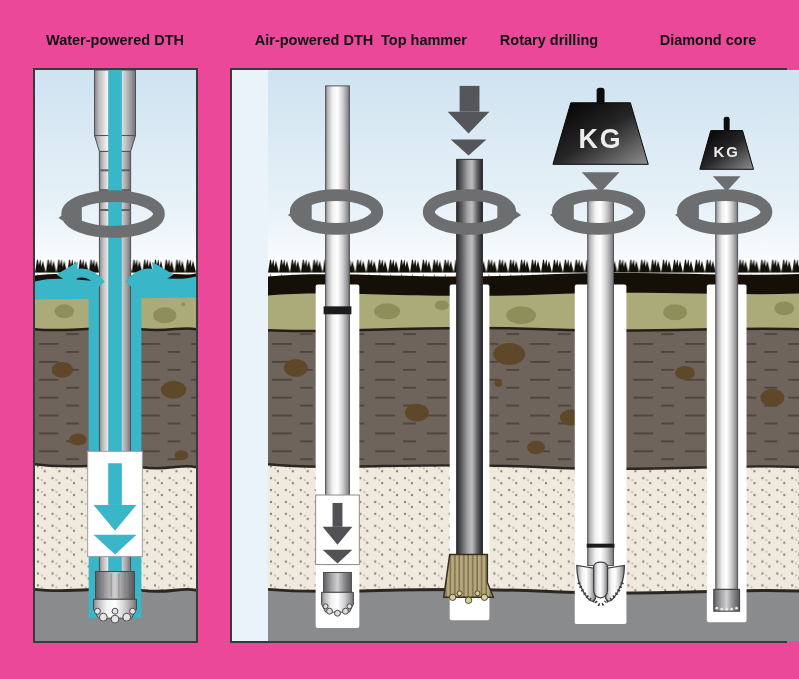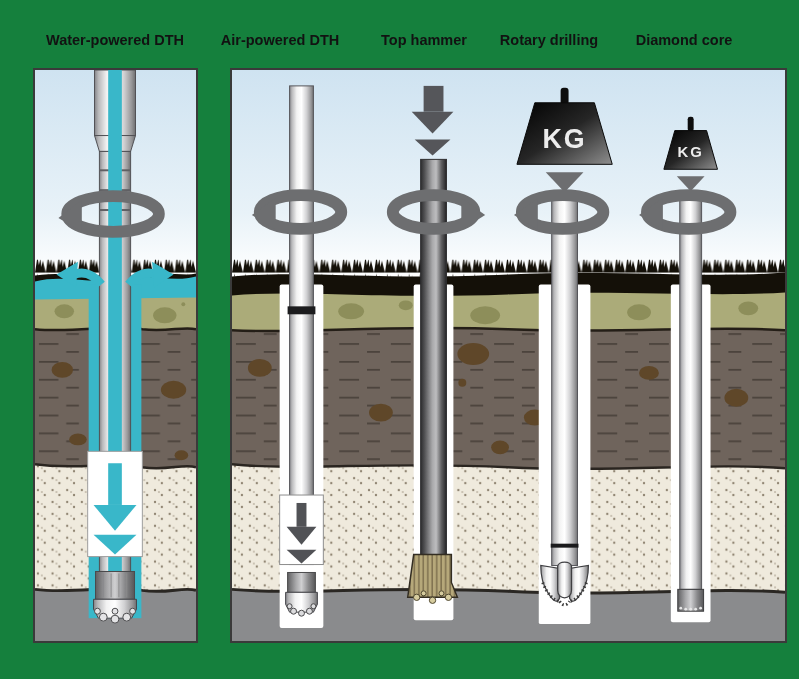--- a/index.html
+++ b/index.html
@@ -1,22 +1,22 @@
 <!DOCTYPE html>
 <html><head>
 <meta charset="utf-8">
 <style>
   html,body{margin:0;padding:0;background:#ffffff;}
-  .stage{position:relative;width:799px;height:679px;background:#15803d;overflow:hidden;
+  .stage{position:relative;width:799px;height:679px;background:#ec4899;overflow:hidden;
          font-family:"Liberation Sans",sans-serif;}
   .tool-label{position:absolute;top:32px;transform:translateX(-50%);
               font-size:14.5px;font-weight:bold;color:#121212;white-space:nowrap;}
   .panel{position:absolute;top:68px;border:2px solid #3a3a3a;box-sizing:border-box;background:#eaf3f9;}
   .panel-left{left:33px;width:165px;height:575px;}
-  .panel-right{left:230px;width:557px;height:575px;}
+  .panel-right{left:230px;width:557px;height:575px;padding-left:36px;}
   .panel svg{display:block;}
   text.kg{font-family:"Liberation Sans",sans-serif;font-weight:bold;fill:#ededed;letter-spacing:2px;}
 </style>
 </head>
 <body>
 
 <div class="stage">
 
   <svg width="0" height="0" style="position:absolute" aria-hidden="true">
     <defs>
@@ -68,24 +68,24 @@
         <circle cx="7" cy="5" r="0.8" fill="#9a8f7c"></circle>
       </pattern>
       <pattern id="gTan" patternUnits="userSpaceOnUse" width="4.5" height="8">
         <rect width="4.5" height="8" fill="#b6a87a"></rect>
         <rect x="3" width="1.4" height="8" fill="#7a6d4c"></rect>
       </pattern>
     </defs>
   </svg>
 
   <div class="tool-label" style="left:115px">Water-powered DTH</div>
-  <div class="tool-label" style="left:280px">Air-powered DTH</div>
+  <div class="tool-label" style="left:314px">Air-powered DTH</div>
   <div class="tool-label" style="left:424px">Top hammer</div>
   <div class="tool-label" style="left:549px">Rotary drilling</div>
-  <div class="tool-label" style="left:684px">Diamond core</div>
+  <div class="tool-label" style="left:708px">Diamond core</div>
 
   <div class="panel panel-left">
   <svg width="161" height="571" viewBox="0 0 165 575" preserveAspectRatio="none">
     <rect x="0" y="0" width="165" height="575" fill="url(#gSky)"></rect>
 
     <g>
       <rect x="0" y="191" width="165" height="17" fill="url(#gGrass)"></rect>
       <path d="M0,207 C40,202 80,211 110,206 C135,202 152,208 165,205 L165,280 L0,280 Z" fill="#141008"></path>
       <path d="M0,226 C40,221 80,230 110,225 C135,221 152,227 165,224 L165,330 L0,330 Z" fill="#abab79"></path>
       <g fill="#8d8e5a">

